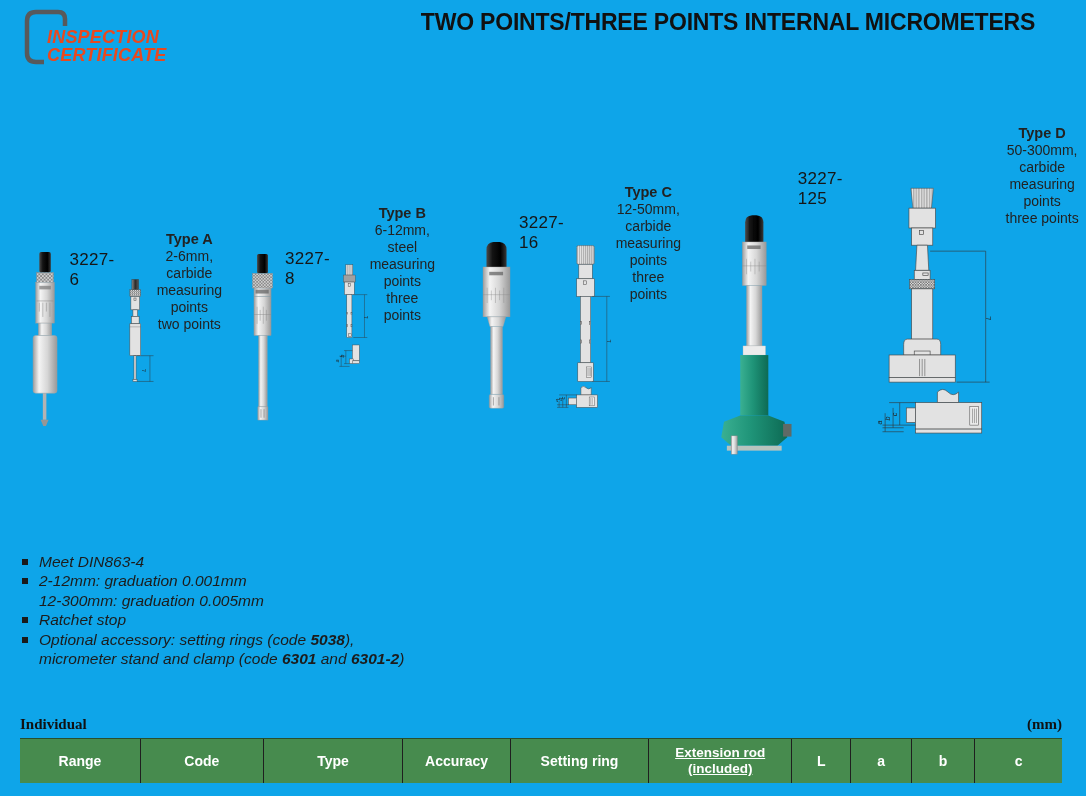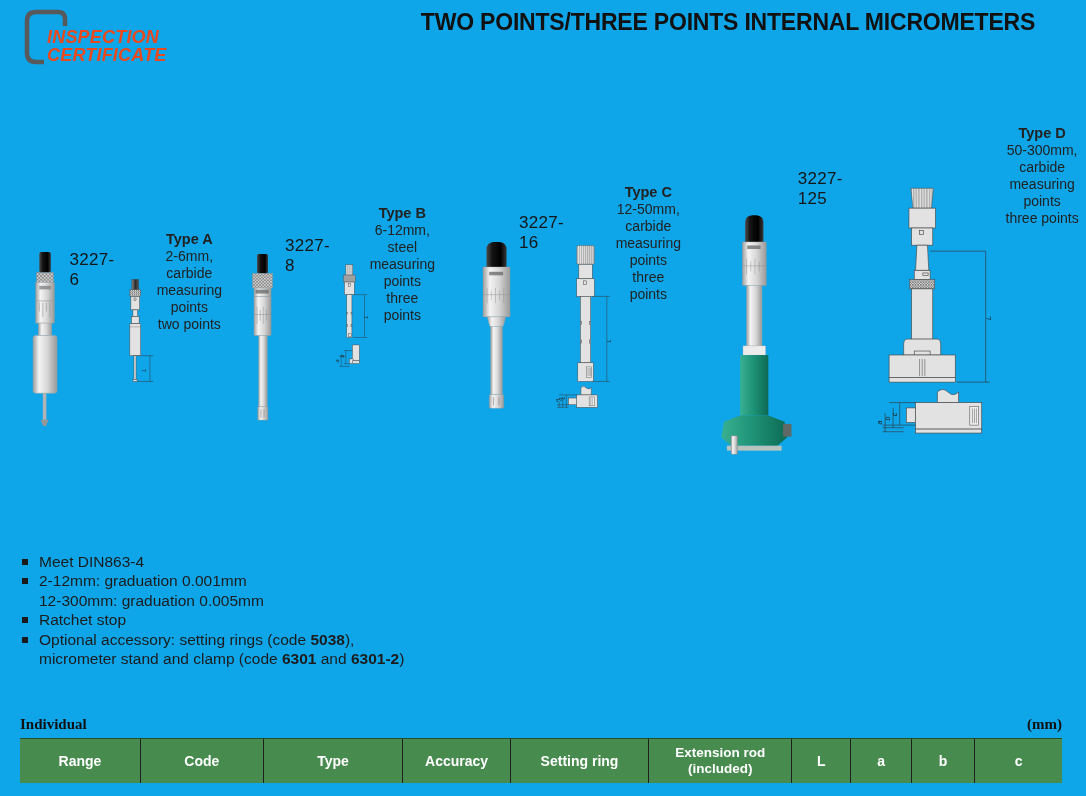--- a/index.html
+++ b/index.html
@@ -19,38 +19,38 @@
   .type-caption .tname{font-weight:bold;font-size:14.5px;}
 
   
   .ln{fill:#e2e2e2;stroke:#4a4a4a;stroke-width:1;}
   .dim{stroke:#333;stroke-width:0.9;fill:none;}
   .dimtxt{font-family:"Liberation Sans",sans-serif;font-size:11px;font-style:italic;fill:#222;}
   .tick{stroke:#8a8a8a;stroke-width:0.6;}
 
   
   .features{position:absolute;left:22px;top:552px;width:560px;font-size:15.5px;line-height:19.4px;color:#1c1c1c;}
-  .feat{position:relative;padding-left:17px;}
+  .feat{position:relative;padding-left:17px;font-style:italic;}
   .feat.bullet::before{content:"";position:absolute;left:0;top:7px;width:6px;height:6px;background:#1a1a1a;}
   .feat b{font-weight:bold;}
 
   
   .tblwrap{position:absolute;left:20px;top:716px;width:1042px;}
   .tbl-meta{display:flex;justify-content:space-between;font-weight:bold;font-size:15px;
             color:#111;margin-bottom:5px;font-family:Liberation Serif, serif;}
   .tbl-header{display:flex;height:44px;background:#478b4e;border-top:1px solid #294f2d;}
   .cell{box-sizing:border-box;display:flex;flex-direction:column;justify-content:center;align-items:center;
         color:#fff;font-weight:bold;font-size:14px;line-height:16px;text-align:center;
         border-left:1px solid #1f1f1f;}
   .cell:first-child{border-left:none;}
   .cell:nth-child(1){width:11.5%}.cell:nth-child(2){width:11.8%}.cell:nth-child(3){width:13.4%}
   .cell:nth-child(4){width:10.3%}.cell:nth-child(5){width:13.3%}.cell:nth-child(6){width:13.7%}
   .cell:nth-child(7){width:5.7%}.cell:nth-child(8){width:5.8%}.cell:nth-child(9){width:6.1%}
   .cell:nth-child(10){width:8.4%}
-  .cell .sub{font-size:13.5px;}
+  .cell .sub{font-size:13.5px;text-decoration:underline;}
 </style>
 </head>
 <body>
 
 <div class="page">
 
   <svg width="0" height="0" style="position:absolute" aria-hidden="true">
     <defs>
       <linearGradient id="gSilver" x1="0" y1="0" x2="1" y2="0">
         <stop offset="0" stop-color="#9e9e9e"></stop>
@@ -156,21 +156,21 @@
         <line x1="22" y1="70" x2="22" y2="92"></line>
           <line x1="26" y1="74" x2="26" y2="88"></line>
         <line x1="30" y1="70" x2="30" y2="92"></line>
           <line x1="34" y1="74" x2="34" y2="88"></line>
       </g>
       <rect x="24" y="107" width="11" height="92" fill="url(#gSilver)" stroke="#a8a8a8" stroke-width="0.5"></rect>
       <rect x="23" y="199" width="13" height="17" fill="url(#gSilver)" stroke="#9a9a9a" stroke-width="0.5"></rect>
       <line x1="27" y1="202" x2="27" y2="213" stroke="#7d7d7d" stroke-width="0.8"></line>
       <line x1="31" y1="202" x2="31" y2="213" stroke="#7d7d7d" stroke-width="0.8"></line>
     </svg>
-    <div class="code-label" style="margin-top:8px">3227-8</div>
+    <div class="code-label" style="margin-top:21px">3227-8</div>
   </div>
 
   <div class="col" style="left:330px;top:203px;width:105px;">
     <svg width="85" height="228" viewBox="0 0 85 228">
       <rect x="34" y="2" width="15" height="22" fill="url(#pFlute)" stroke="#4a4a4a" stroke-width="0.8"></rect>
       <rect x="29" y="24" width="25" height="15" fill="url(#pKnurlD)" stroke="#4a4a4a" stroke-width="0.8"></rect>
       <rect class="ln" x="31" y="39" width="21" height="27"></rect>
       <rect class="ln" x="39" y="42" width="5" height="6"></rect>
       <rect class="ln" x="36" y="66" width="11" height="92"></rect>
       <rect class="ln" x="36" y="104" width="2" height="5"></rect>

